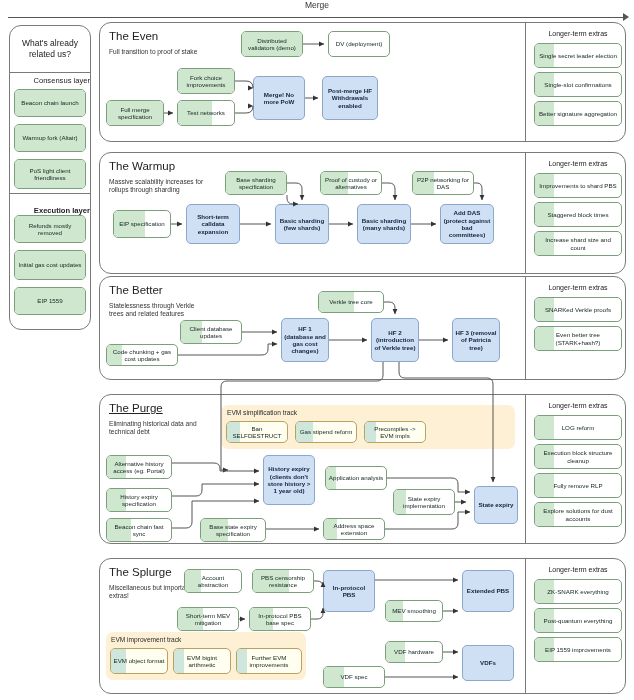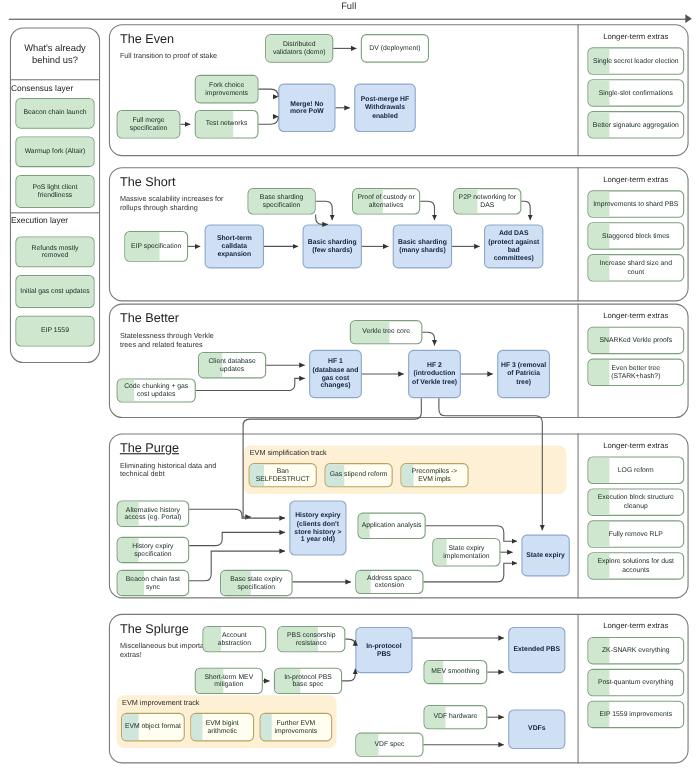--- a/index.html
+++ b/index.html
@@ -16,21 +16,21 @@
 
   
   .panel{border:1px solid #7a7a7a;border-radius:12px;background:#fff;}
 
   
   #sidebar{left:9px;top:25px;width:82px;height:305px;}
   #sidebar-title{left:9px;top:25px;width:82px;height:47px;
     display:flex;align-items:center;justify-content:center;text-align:center;
     font-size:8.5px;line-height:11px;color:#222;}
   #sidebar-div1{left:10px;top:72px;width:80px;height:1px;background:#7a7a7a;}
-  .sect-label{font-size:7.6px;color:#222;text-align:left;}
+  .sect-label{font-size:7.6px;color:#222;text-align:right;}
 
   
   .phase{border:1px solid #7a7a7a;border-radius:12px;background:#fff;}
   .phase-title{font-size:11.5px;color:#222;}
   .phase-sub{font-size:6.6px;line-height:8.4px;color:#333;}
   .vsep{background:#7a7a7a;width:1px;}
   .extras-label{font-size:7px;color:#222;text-align:center;}
 
   
   .node{border:1px solid #6f8f6f;border-radius:5px;background:#fff;
@@ -46,45 +46,45 @@
   .track{background:#fdf0d5;border-radius:7px;}
   .track-label{font-size:6.6px;color:#2b2b2b;}
 
   
   svg.conn{position:absolute;left:0;top:0;width:634px;height:700px;pointer-events:none;}
 </style>
 </head>
 <body>
 
 <div class="abs" id="time-axis">
-  <div class="abs" id="time-label">Full</div>
+  <div class="abs" id="time-label">Merge</div>
   <div class="abs" id="time-line"></div>
   <div class="abs" id="time-arrow"></div>
 </div>
 
 <div class="abs panel" id="sidebar"></div>
-<div class="abs" id="sidebar-title">What's already behind us?</div>
+<div class="abs" id="sidebar-title">What's already related us?</div>
 <div class="abs" id="sidebar-div1"></div>
 
 <div id="stage">
     <div class="abs sect-label" style="left:10px;top:76px;width:80px;">Consensus layer</div>
     <div class="abs node green" style="left:14px;top:89px;width:72px;height:28px;">
       <div class="fill" style="width: 100%;"></div>
       <div class="ntxt">Beacon chain launch</div>
     </div>
     <div class="abs node green" style="left:14px;top:124px;width:72px;height:28px;">
       <div class="fill" style="width: 100%;"></div>
       <div class="ntxt">Warmup fork (Altair)</div>
     </div>
     <div class="abs node green" style="left:14px;top:159px;width:72px;height:30px;">
       <div class="fill" style="width: 100%;"></div>
       <div class="ntxt">PoS light client friendliness</div>
     </div>
     <div class="abs" style="left:10px;top:193px;width:80px;height:1px;background:#7a7a7a;"></div>
-    <div class="abs sect-label" style="left:10px;top:196px;width:80px;">Execution layer</div>
+    <div class="abs sect-label" style="left:10px;top:206px;width:80px;font-weight:bold;">Execution layer</div>
     <div class="abs node green" style="left:14px;top:215px;width:72px;height:28px;">
       <div class="fill" style="width: 100%;"></div>
       <div class="ntxt">Refunds mostly removed</div>
     </div>
     <div class="abs node green" style="left:14px;top:250px;width:72px;height:30px;">
       <div class="fill" style="width: 100%;"></div>
       <div class="ntxt">Initial gas cost updates</div>
     </div>
     <div class="abs node green" style="left:14px;top:287px;width:72px;height:28px;">
       <div class="fill" style="width: 100%;"></div>
@@ -102,21 +102,21 @@
     <div class="abs node green" style="left:534px;top:72px;width:88px;height:25px;">
       <div class="fill" style="width: 22%;"></div>
       <div class="ntxt">Single-slot confirmations</div>
     </div>
     <div class="abs node green" style="left:534px;top:101px;width:88px;height:25px;">
       <div class="fill" style="width: 22%;"></div>
       <div class="ntxt">Better signature aggregation</div>
     </div>
     <div class="abs phase" style="left:99px;top:152px;width:527px;height:122px;"></div>
     <div class="abs vsep" style="left:525px;top:152px;width:1px;height:122px;"></div>
-    <div class="abs phase-title" style="left:109px;top:160px;width:160px;">The Short</div>
+    <div class="abs phase-title" style="left:109px;top:160px;width:160px;">The Warmup</div>
     <div class="abs phase-sub" style="left:109px;top:178px;width:95px;">Massive scalability increases for rollups through sharding</div>
     <div class="abs extras-label" style="left:528px;top:160px;width:100px;">Longer-term extras</div>
     <div class="abs node green" style="left:534px;top:173px;width:88px;height:25px;">
       <div class="fill" style="width: 22%;"></div>
       <div class="ntxt">Improvements to shard PBS</div>
     </div>
     <div class="abs node green" style="left:534px;top:202px;width:88px;height:25px;">
       <div class="fill" style="width: 22%;"></div>
       <div class="ntxt">Staggered block times</div>
     </div>

